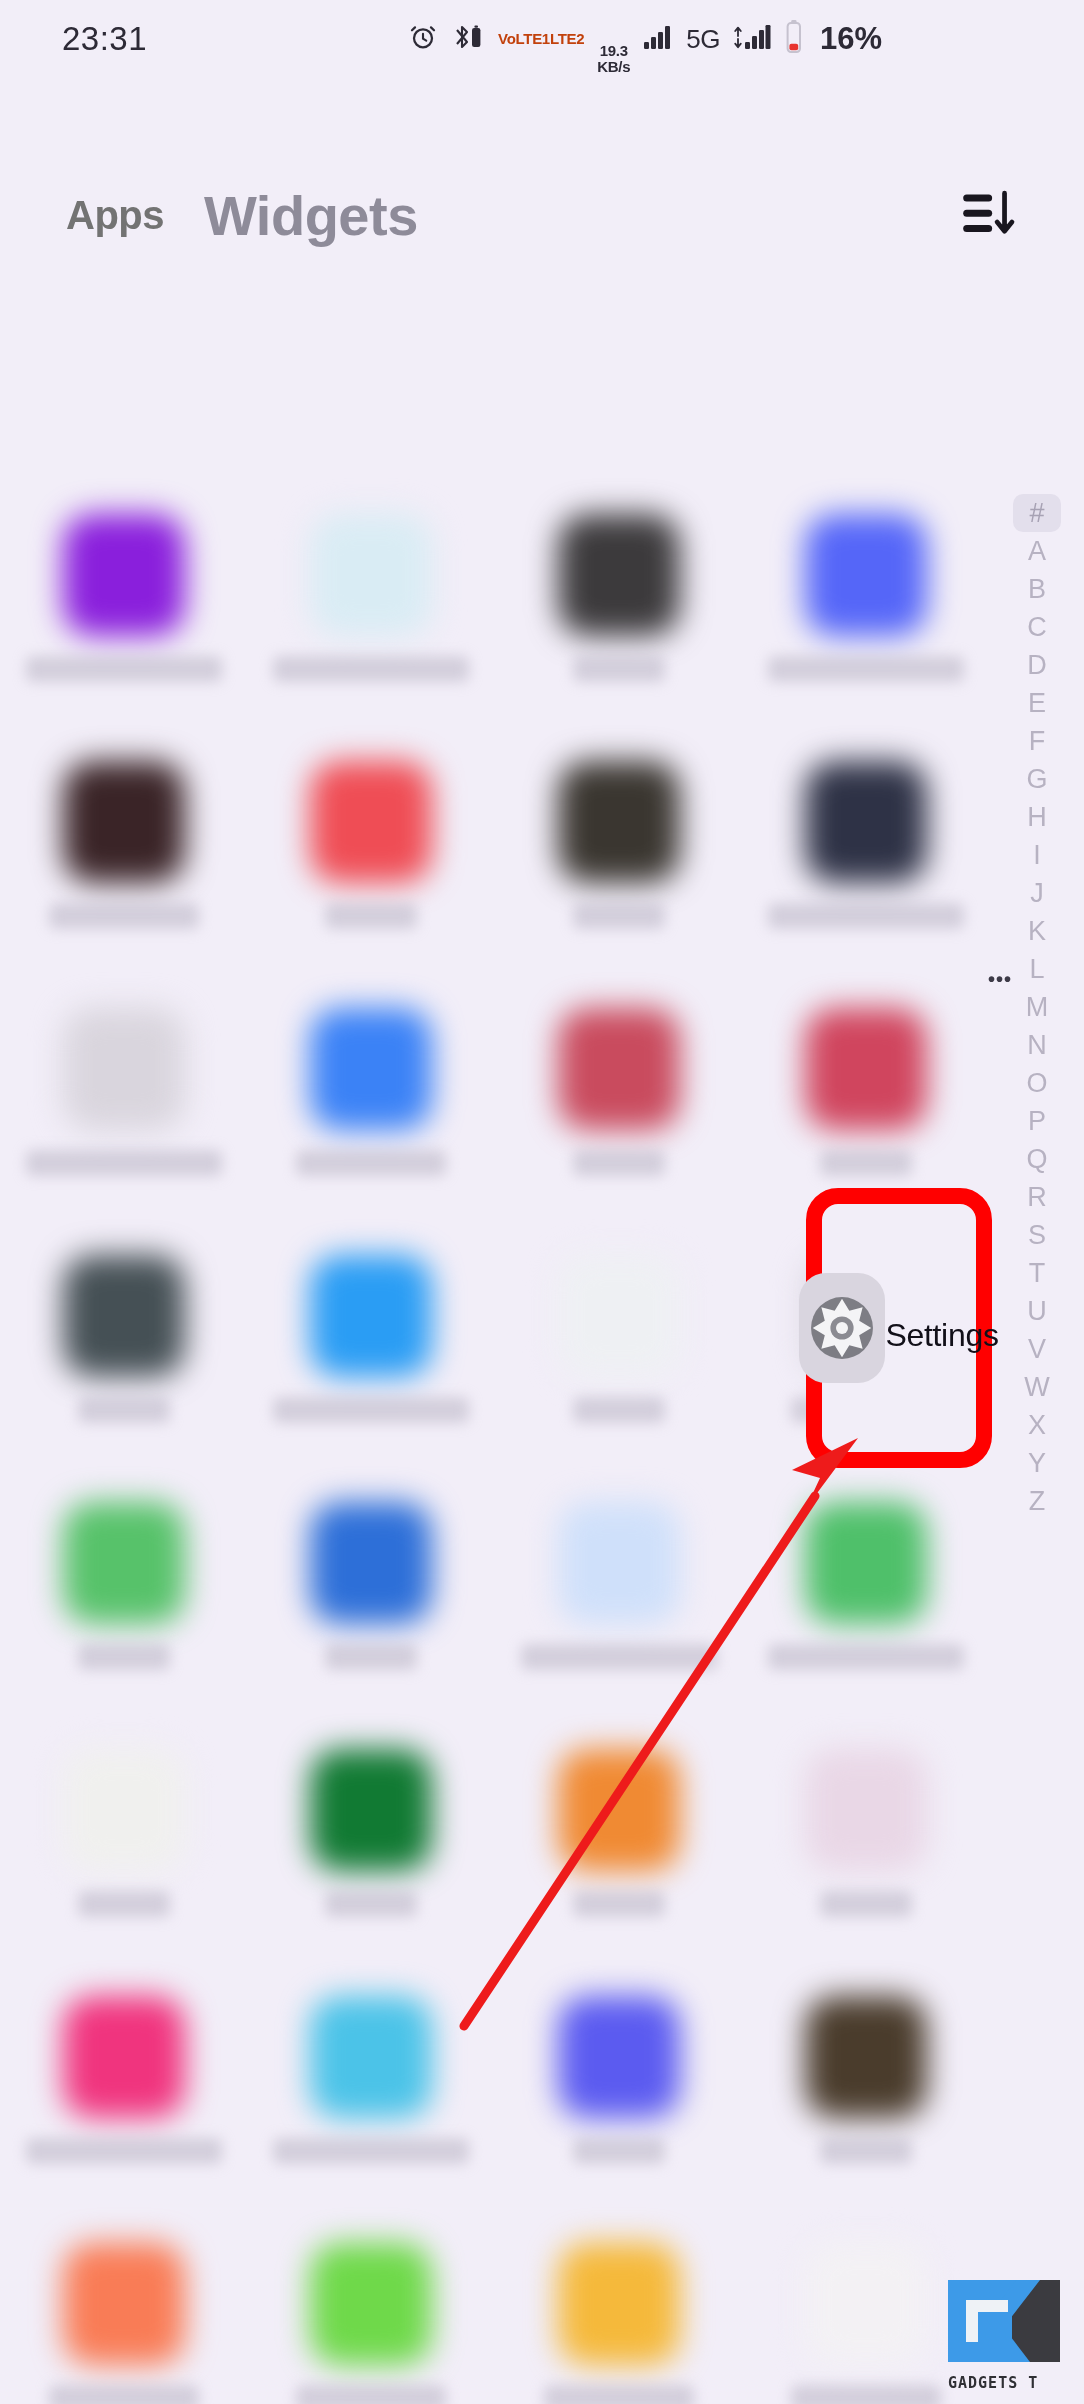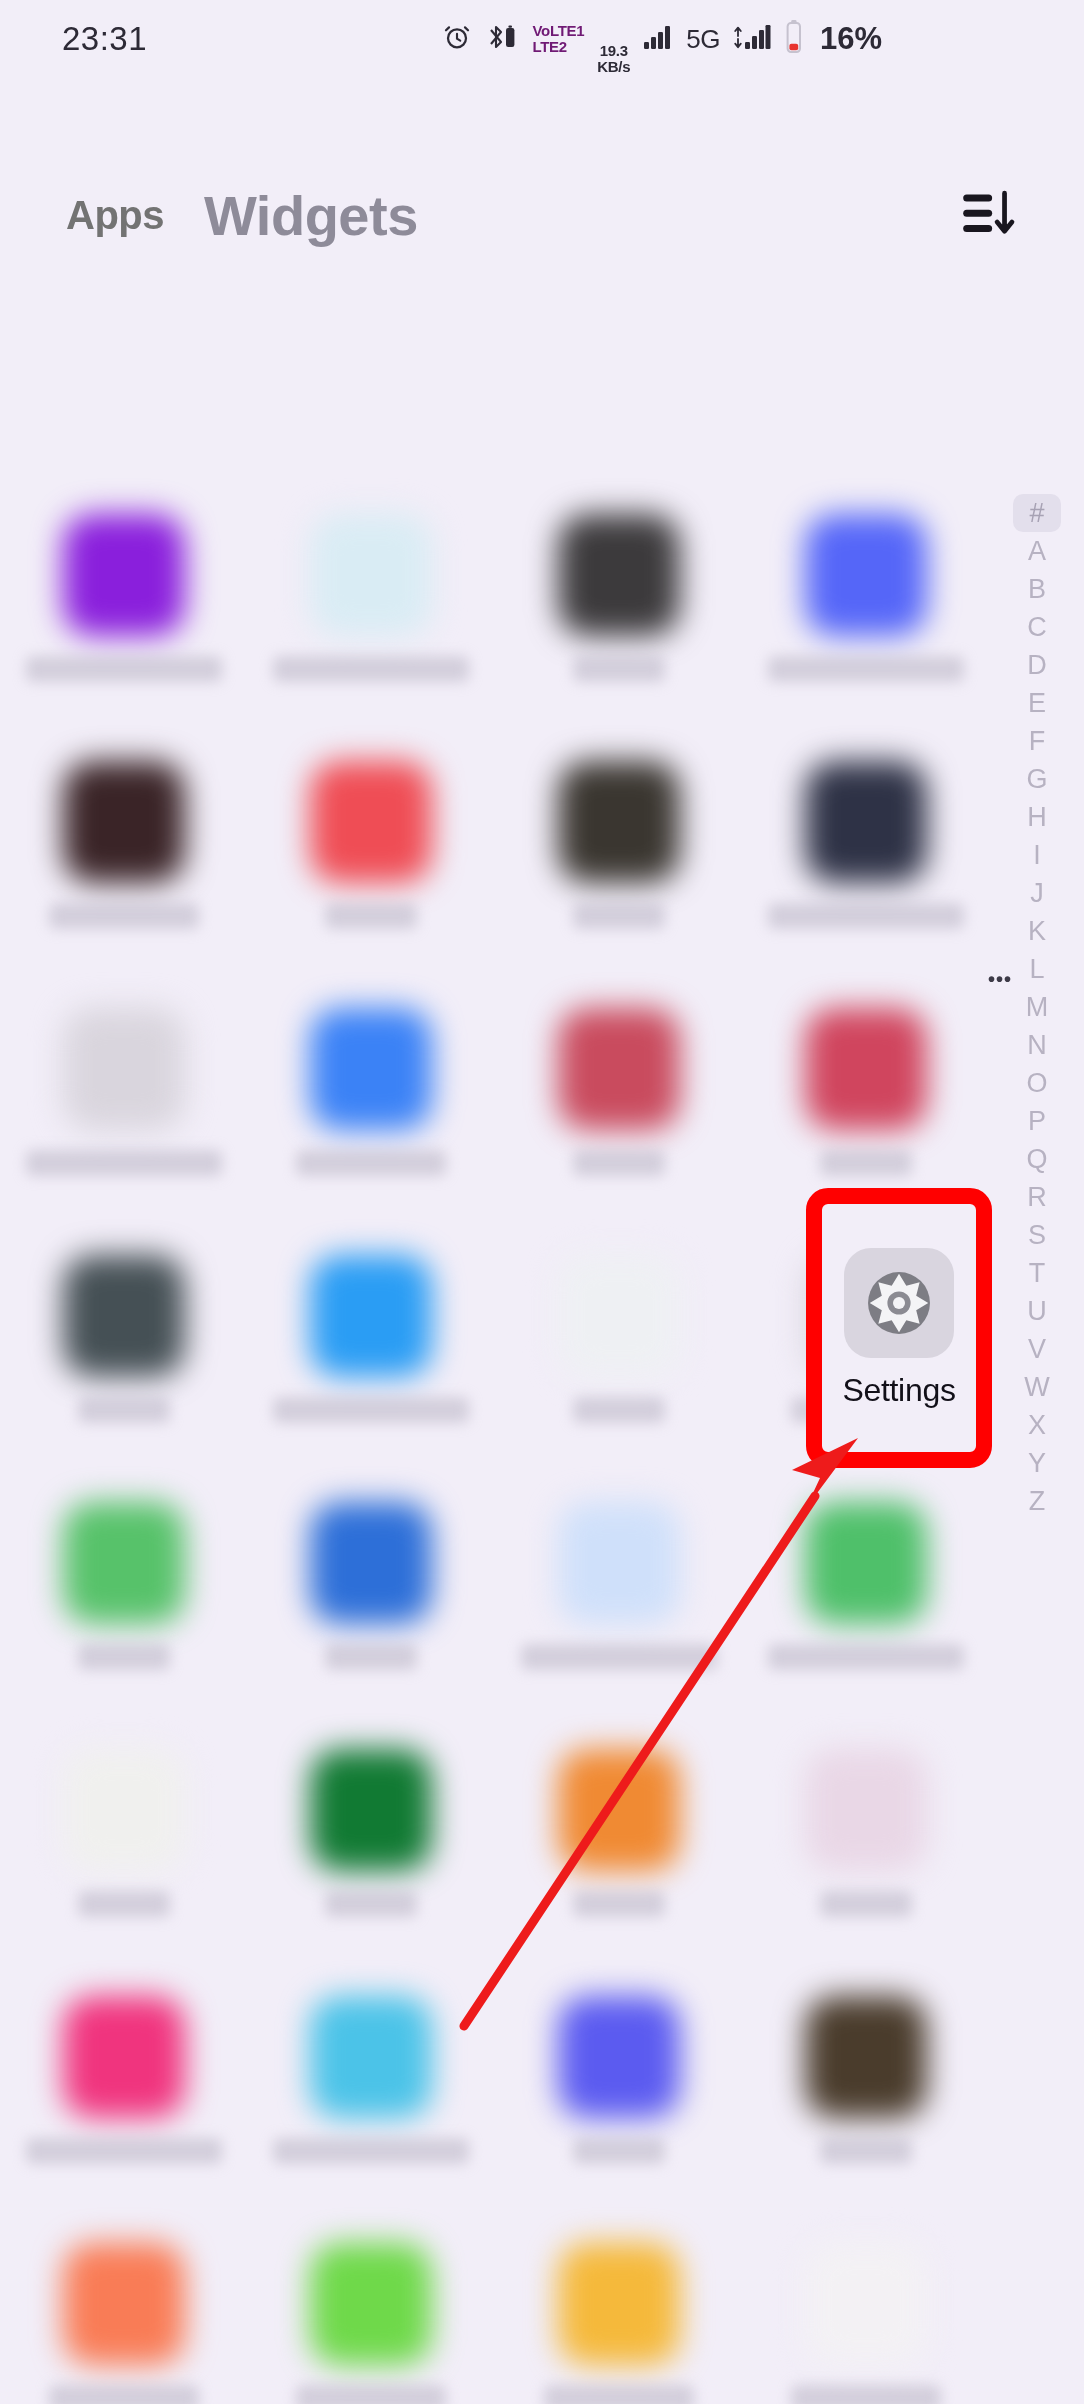--- a/index.html
+++ b/index.html
@@ -27,23 +27,23 @@
   #status-time {
     font-size:33px; font-weight:400; letter-spacing:.5px;
     color:#2d2a36;
   }
   #status-right {
     margin-left:auto;
     display:flex; align-items:center; gap:13px;
   }
   .sb-ico { display:block; }
   .volte-stack {
-    display:flex; flex-direction:column;
+    display:flex; flex-direction:row;
     font-size:15px; font-weight:700; line-height:1.05;
-    letter-spacing:-.3px; color:#701a75;
+    letter-spacing:-.3px; color:#c2410c;
   }
   .net-stack {
     display:flex; flex-direction:column; align-items:center;
     font-size:15px; font-weight:700; line-height:1.05;
     letter-spacing:-.3px; color:#2d2a36;margin-top:40px;
   }
   #battery-pct {
     font-size:31px; font-weight:700; color:#2d2a36;
     margin-left:3px; letter-spacing:0px;
   }
@@ -112,24 +112,24 @@
   }
   .app-label.w-wide { width:196px; }
   .app-label.w-narrow { width:92px; }
 
   
   #settings-highlight {
     position:absolute;
     left:806px; top:1188px;
     width:186px; height:280px;
     border:16px solid #ff0000;
-    border-radius:22px;
+    border-radius:32px;
     background:#f2eef8;
     z-index:30;
-    display:flex; flex-direction:column;
+    display:flex; 
     align-items:center; justify-content:center;
   }
   #settings-icon-tile {
     width:110px; height:110px;
     border-radius:27px;
     background:#d9d5df;
     display:flex; align-items:center; justify-content:center;
   }
   #settings-label {
     margin-top:14px;
@@ -474,14 +474,26 @@
     <span id="settings-label">Settings</span>
   </div>
 
   <svg id="arrow-overlay" viewBox="0 0 1084 2404">
     <g>
       <line x1="464" y1="2026" x2="815" y2="1496" stroke="#ee1b1b" stroke-width="9" stroke-linecap="round"></line>
       <path d="M858 1438 L792 1470 L820 1478 L806 1508 Z" fill="#ee1b1b"></path>
     </g>
   </svg>
 
+  <div id="watermark">
+    <div id="wm-mark">
+      <svg width="112" height="92" viewBox="0 0 112 92">
+        <rect x="0" y="0" width="82" height="82" fill="#3d9ae8"></rect>
+        <path d="M82 0 L112 0 L112 82 L82 82 L56 48 Z" fill="#3b3b40"></path>
+        <path d="M68 0 L92 0 L58 44 L58 82 L40 82 L40 38 Z" fill="#3d9ae8"></path>
+        <rect x="18" y="20" width="42" height="42" fill="#eef2f6"></rect>
+        <rect x="30" y="32" width="34" height="34" fill="#3d9ae8"></rect>
+      </svg>
+    </div>
+    <div id="wm-text">GADGETS T</div>
+  </div>
 
 </div>
 
 </body></html>

